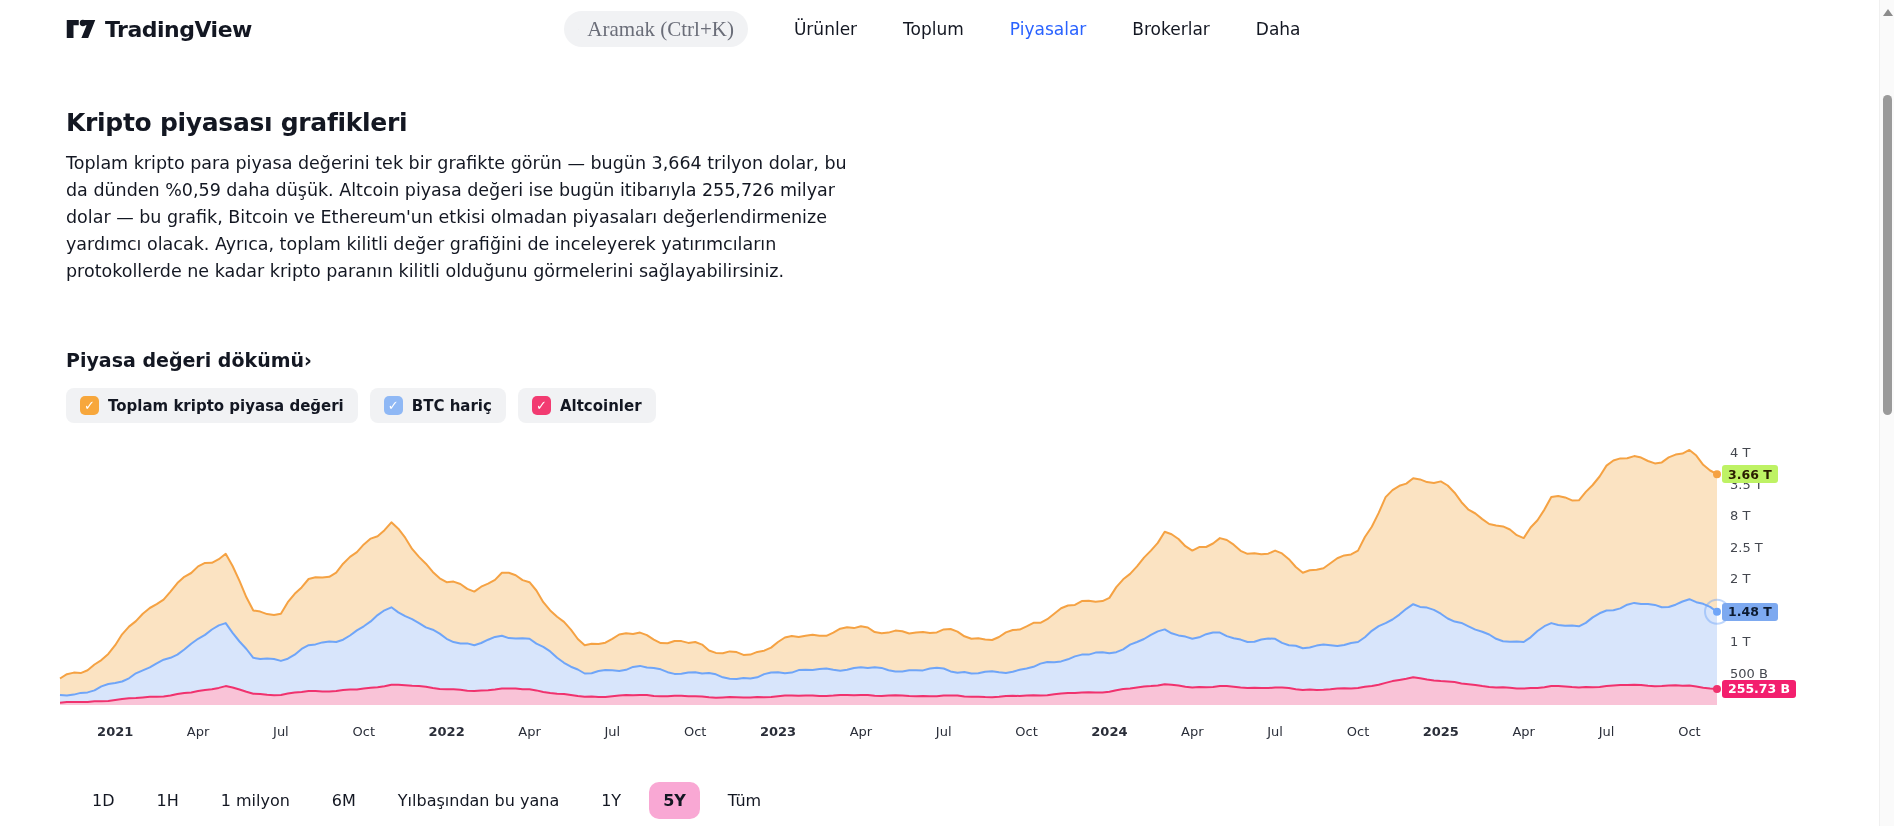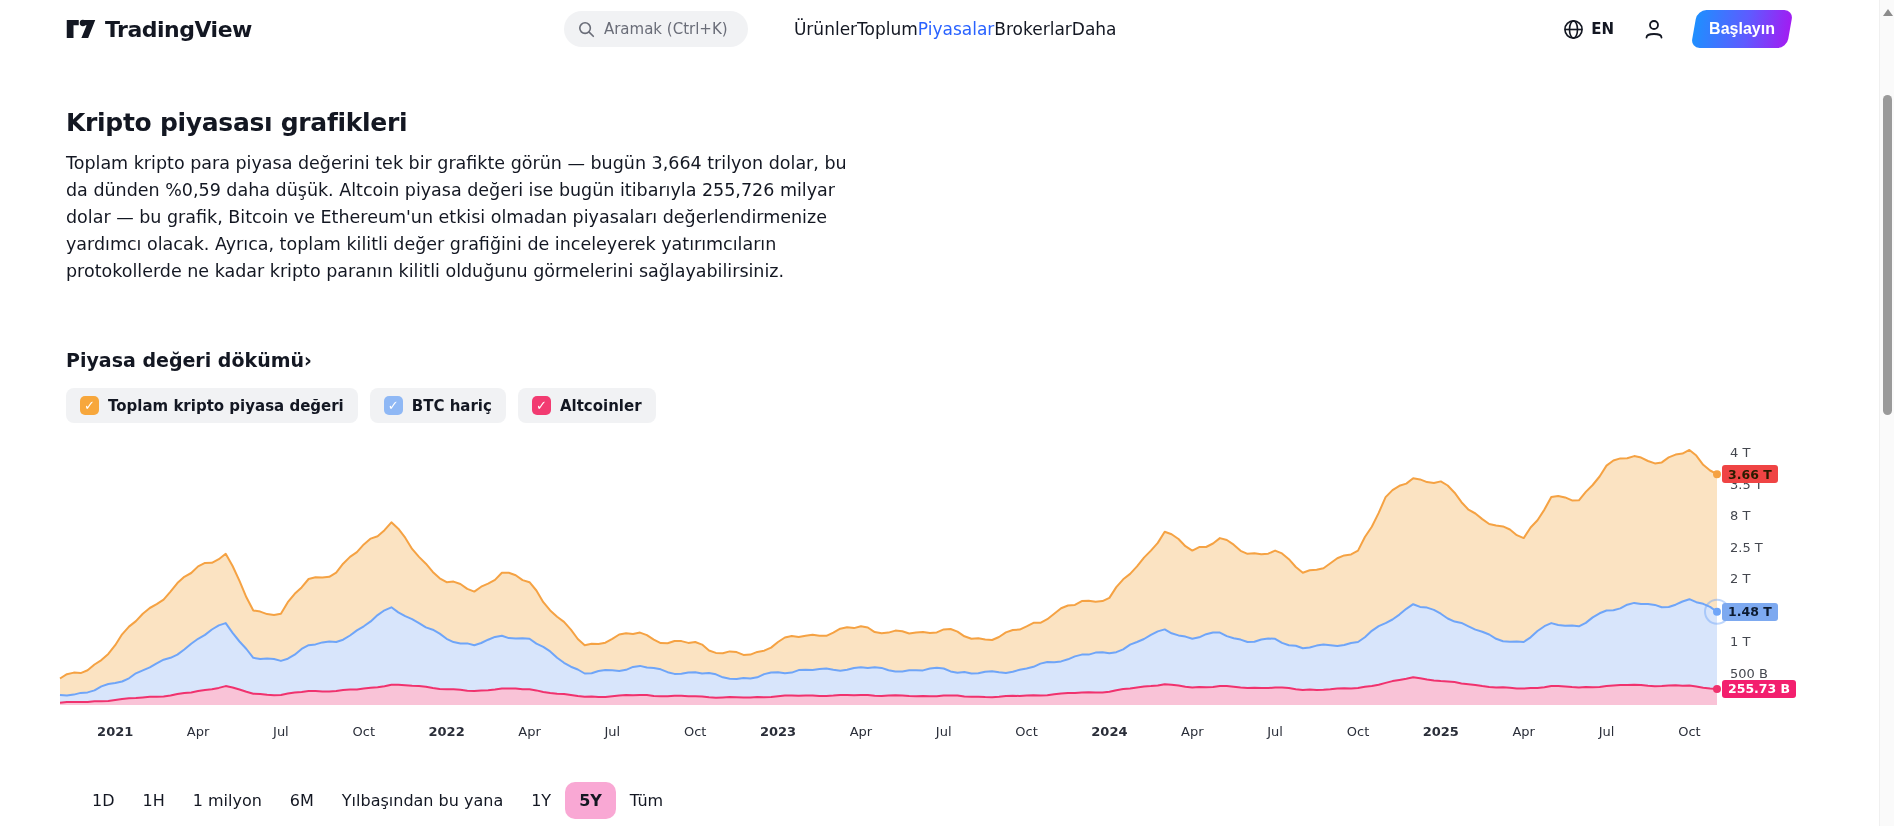--- a/index.html
+++ b/index.html
@@ -6,22 +6,22 @@
   html,body { width: 1894px; height: 826px; overflow: hidden; background: #fff;
     font-family: "DejaVu Sans", "Liberation Sans", sans-serif; color: #131722; }
   .page { position: relative; width: 1894px; height: 596px; }
 
   
   .header { display: flex; align-items: center; height: 58px; padding: 0 104px 0 66px; background: #fff; }
   .logo { display: flex; align-items: center; gap: 9px; cursor: pointer; }
   .logo-text { font-size: 22px; font-weight: 700; letter-spacing: -0.5px; }
   .search-pill { display: flex; align-items: center; gap: 9px; margin-left: 312px;
     width: 184px; height: 36px; padding: 0 14px; border-radius: 18px; background: #f1f2f4; cursor: text; }
-  .search-pill span { font-size: 15px; color: #6a6d78; white-space: nowrap; }
-  .nav { display: flex; align-items: flex-end; margin-left: 46px; }
+  .search-pill span { font-size: 21px; color: #6a6d78; white-space: nowrap; font-family: Liberation Serif, serif; }
+  .nav { display: flex; align-items: flex-end; margin-left: 46px; gap: 46px; }
   .nav-item { font-size: 17px; color: #131722; cursor: pointer; white-space: nowrap; }
   .nav-item.active { color: #2962ff; }
   .header-right { display: flex; align-items: center; margin-left: auto; gap: 28px; }
   .lang { display: flex; align-items: center; gap: 7px; cursor: pointer; }
   .lang-label { font-size: 15px; font-weight: 600; }
   .avatar-btn { cursor: pointer; display: flex; align-items: center; }
   .cta { position: relative; height: 38px; min-width: 96px; cursor: pointer; border: 0; background: transparent; }
   .cta .cta-bg { position: absolute; inset: 0; border-radius: 9px;
     background: linear-gradient(90deg, #1f8fff 0%, #5e5bff 55%, #a11df2 100%); transform: skewX(-10deg); }
   .cta .cta-label { position: relative; display: flex; width: 100%; height: 100%;
@@ -45,21 +45,21 @@
   .chart-wrap { position: relative; margin-top: 10px; width: 1894px; height: 285px; }
   .chart-svg { position: absolute; left: 0; top: 0; }
   .ytick { position: absolute; left: 1730px; font-size: 13px; color: #44474f; white-space: nowrap; }
   .price-badge { position: absolute; left: 1722px; height: 18px; padding: 0 6px; border-radius: 3px;
     display: flex; align-items: center; font-size: 12.5px; font-weight: 600; white-space: nowrap; z-index: 3; }
   .xlabels { position: relative; width: 1894px; height: 26px; }
   .xlabel { position: absolute; top: 6px; transform: translateX(-50%); font-size: 13px; color: #2a2e39; }
   .xlabel.year { font-weight: 700; text-align: center; }
 
   
-  .ranges { display: flex; align-items: center; margin: 38px 0 0 78px; }
+  .ranges { display: flex; align-items: center; gap: 14px; margin: 38px 0 0 78px; }
   .range-btn { font-size: 16px; color: #131722; padding: 9px 14px; border-radius: 10px;
     background: transparent; border: 0; cursor: pointer; font-family: inherit; white-space: nowrap; }
   .range-btn.active { background: #f9a8d4; font-weight: 700; }
 
   
   .scrollbar { position: absolute; right: 0; top: 0; width: 15px; height: 826px;
     background: #fafafa; border-left: 1px solid #f0f0f0; z-index: 9; }
   .scroll-up { position: absolute; top: 9px; left: 3px; width: 0; height: 0;
     border-left: 5px solid transparent; border-right: 5px solid transparent; border-bottom: 7px solid #8c8c8c; cursor: pointer; }
   .scroll-thumb { position: absolute; top: 95px; left: 3px; width: 9px; height: 320px;
@@ -89,40 +89,20 @@
     </div>
 
     <div class="nav">
         <span class="nav-item">Ürünler</span>
         <span class="nav-item">Toplum</span>
         <span class="nav-item active">Piyasalar</span>
         <span class="nav-item">Brokerlar</span>
         <span class="nav-item">Daha</span>
       </div>
 
-    <div class="header-right">
-      <div class="lang">
-        <svg width="21" height="21" viewBox="0 0 22 22">
-          <circle cx="11" cy="11" r="9" fill="none" stroke="#131722" stroke-width="1.7"></circle>
-          <ellipse cx="11" cy="11" rx="4.2" ry="9" fill="none" stroke="#131722" stroke-width="1.7"></ellipse>
-          <line x1="2" y1="11" x2="20" y2="11" stroke="#131722" stroke-width="1.7"></line>
-        </svg>
-        <span class="lang-label">EN</span>
-      </div>
-      <div class="avatar-btn">
-        <svg width="24" height="24" viewBox="0 0 24 24">
-          <circle cx="12" cy="8" r="4" fill="none" stroke="#131722" stroke-width="1.8"></circle>
-          <path d="M4.5 20.5 C4.5 15.8 19.5 15.8 19.5 20.5" fill="none" stroke="#131722" stroke-width="1.8" stroke-linecap="round"></path>
-        </svg>
-      </div>
-      <button class="cta">
-        <span class="cta-bg"></span>
-        <span class="cta-label">Başlayın</span>
-      </button>
-    </div>
   </div>
 
   <div class="main">
     <h1 class="page-title">Kripto piyasası grafikleri</h1>
     <p class="page-desc">Toplam kripto para piyasa değerini tek bir grafikte görün — bugün 3,664 trilyon dolar, bu da dünden %0,59 daha düşük. Altcoin piyasa değeri ise bugün itibarıyla 255,726 milyar dolar — bu grafik, Bitcoin ve Ethereum'un etkisi olmadan piyasaları değerlendirmenize yardımcı olacak. Ayrıca, toplam kilitli değer grafiğini de inceleyerek yatırımcıların protokollerde ne kadar kripto paranın kilitli olduğunu görmelerini sağlayabilirsiniz.</p>
     <h2 class="section-title">Piyasa değeri dökümü›</h2>
     <div class="chips">
         <div class="chip">
           <span class="chip-box" style="background: rgb(247, 167, 60);">✓</span>
           <span class="chip-label">Toplam kripto piyasa değeri</span>
@@ -154,21 +134,21 @@
     <div id="yticks">
         <div class="ytick" style="top: 12px;">4 T</div>
         <div class="ytick" style="top: 43.5px;">3.5 T</div>
         <div class="ytick" style="top: 75px;">8 T</div>
         <div class="ytick" style="top: 106.5px;">2.5 T</div>
         <div class="ytick" style="top: 138px;">2 T</div>
         <div class="ytick" style="top: 201px;">1 T</div>
         <div class="ytick" style="top: 232.5px;">500 B</div>
       </div>
     <div id="badges">
-        <div class="price-badge" style="top: 32.168px; background: #ef4444; color: rgb(42, 28, 0);">3.66 T</div>
+        <div class="price-badge" style="top: 32.168px; background: #bef264; color: rgb(42, 28, 0);">3.66 T</div>
         <div class="price-badge" style="top: 169.76px; background: rgb(125, 169, 240); color: rgb(12, 26, 48);">1.48 T</div>
         <div class="price-badge" style="top: 246.889px; background: rgb(243, 31, 110); color: rgb(255, 255, 255);">255.73 B</div>
       </div>
   </div>
   <div class="xlabels" id="xlabels">
       <div class="xlabel year" style="left: 115.2px;">2021</div>
       <div class="xlabel" style="left: 198.1px;">Apr</div>
       <div class="xlabel" style="left: 280.9px;">Jul</div>
       <div class="xlabel" style="left: 363.8px;">Oct</div>
       <div class="xlabel year" style="left: 446.6px;">2022</div>

